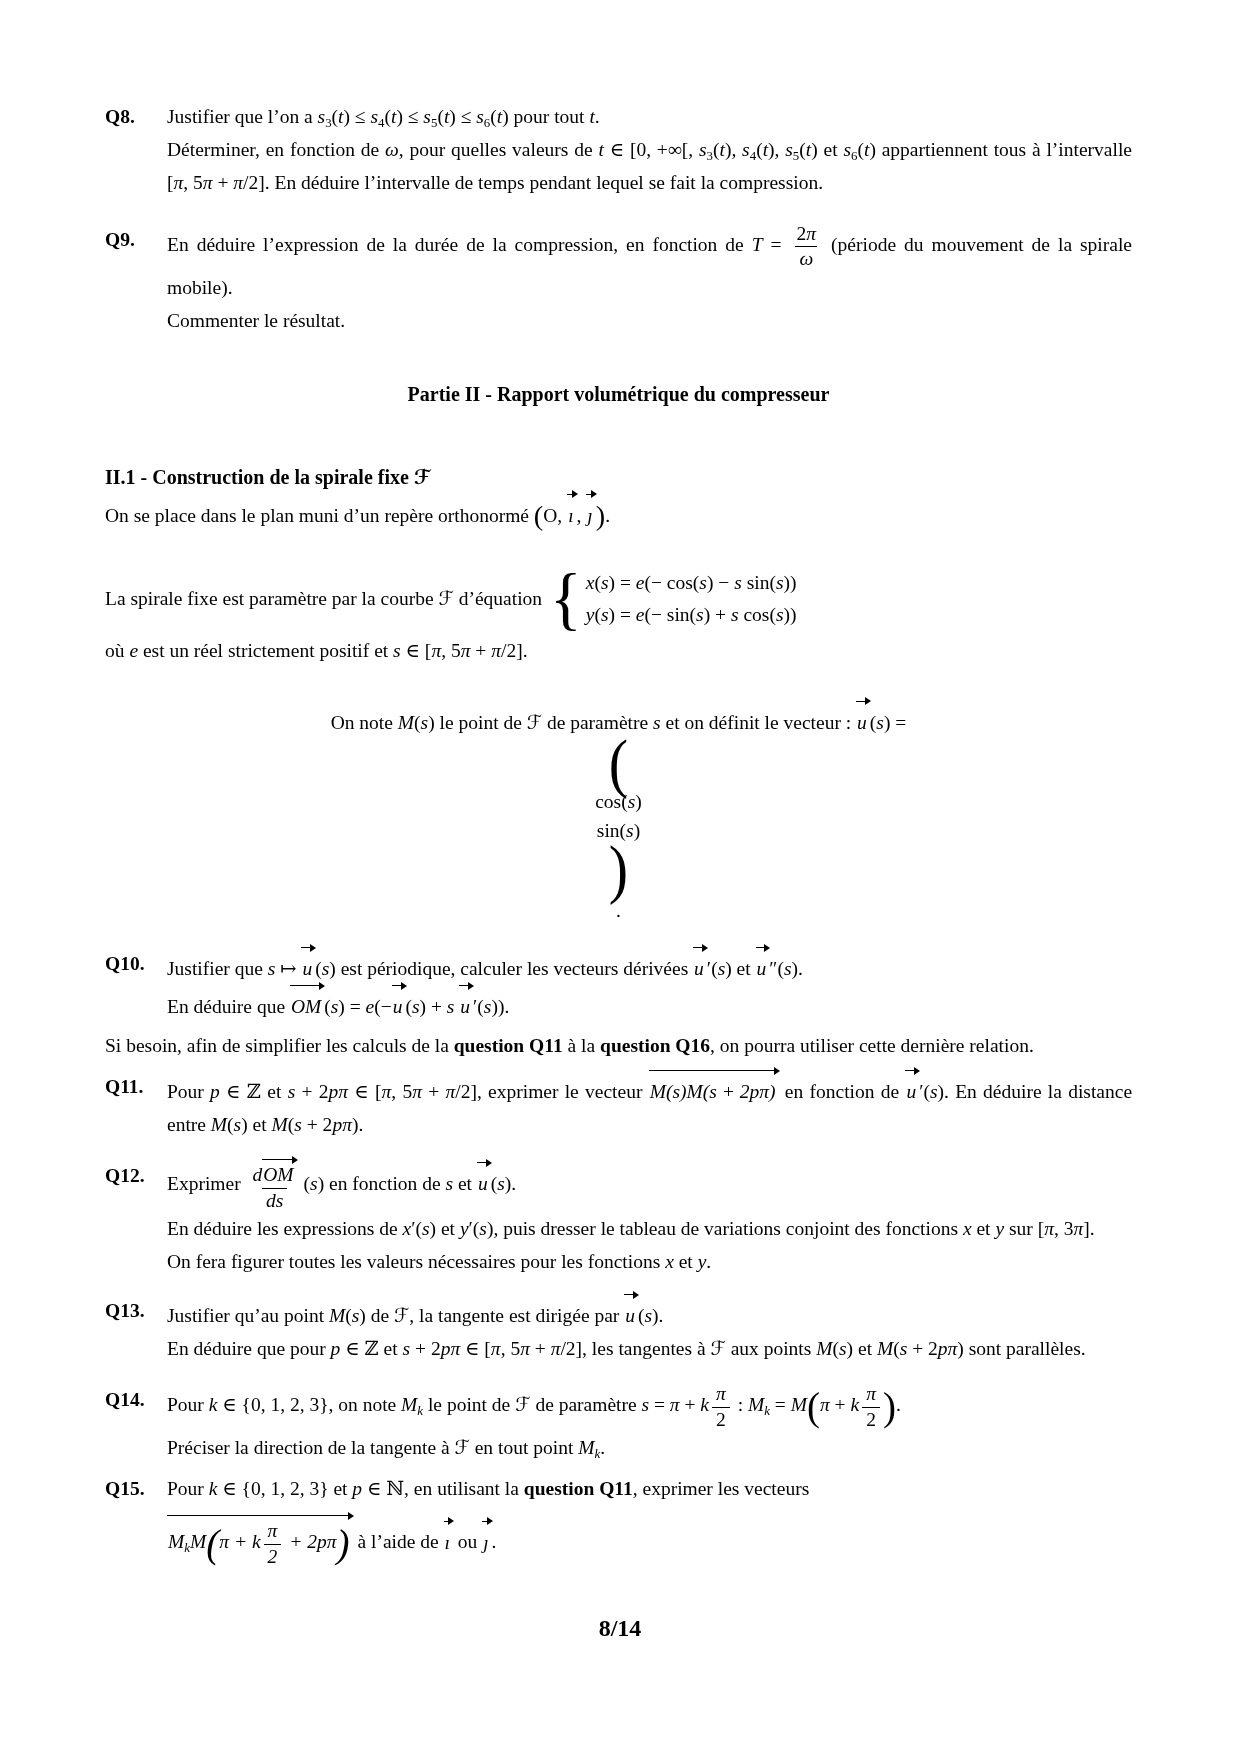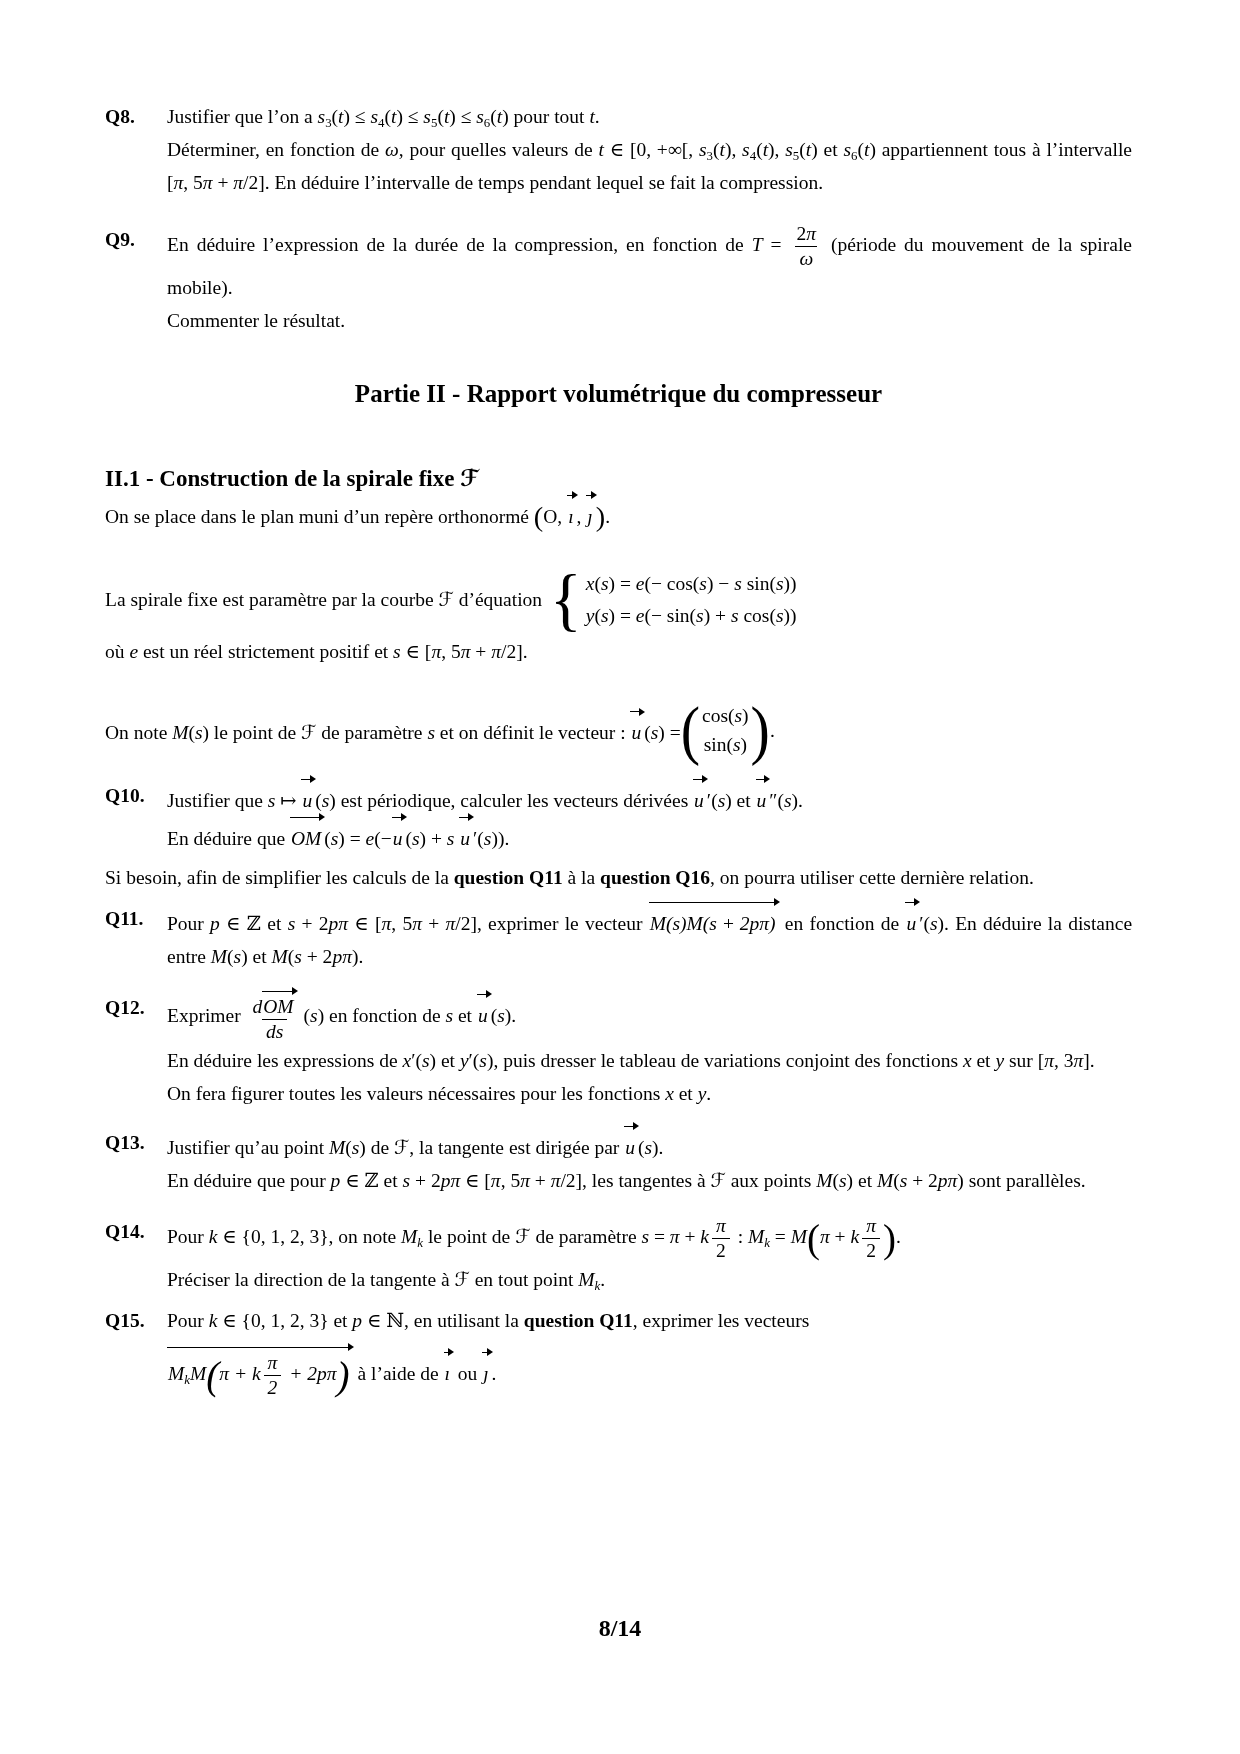--- a/index.html
+++ b/index.html
@@ -26,42 +26,42 @@
   .vec{position:relative;display:inline-block;font-style:italic;padding:3px 3px 0 1px;margin-top:2px;}
   .vec::before{content:'';position:absolute;top:-2px;left:0;right:5px;border-top:1.4px solid #000;}
   .vec::after{content:'';position:absolute;top:-5.5px;right:-1px;width:0;height:0;
     border-top:4px solid transparent;border-bottom:4px solid transparent;border-left:6px solid #000;}
   
   .frac{display:inline-flex;flex-direction:column;align-items:center;vertical-align:middle;
     margin:0 3px;line-height:1.15;text-align:center;}
   .frac .num{display:block;padding:0 4px 1px;}
   .frac .den{display:block;border-top:1.3px solid #000;padding:1px 4px 0;}
   
-  .title{font-weight:bold;font-size:25px;text-align:center;margin:32px 0 50px 0;line-height:34px;}
-  .subsection{font-weight:bold;font-size:23px;margin:0 0 34px 0;}
+  .title{font-weight:bold;font-size:20px;text-align:center;margin:32px 0 50px 0;line-height:34px;}
+  .subsection{font-weight:bold;font-size:20px;margin:0 0 34px 0;}
   
   .eqrow{display:flex;align-items:center;}
   .brace{font-size:66px;line-height:0.85;font-weight:400;margin:0 4px 0 8px;
     transform:scaleY(1.05);font-family:"Liberation Serif",serif;}
   .paren{font-size:58px;line-height:0.85;font-weight:300;transform:scaleY(1.12);
     font-family:"Liberation Serif",serif;}
   .cases{display:flex;flex-direction:column;gap:2px;}
   .case-line{line-height:30px;}
   .colvec{display:flex;flex-direction:column;gap:1px;text-align:center;margin:0 2px;}
   .colvec .comp{line-height:28px;text-align:center;}
   .footer{position:absolute;top:1612px;left:0;width:100%;text-align:center;
     font-weight:bold;font-size:24px;}
   
   .mb-q8{margin-bottom:24px;}
   .mb-q9{margin-bottom:40px;}
   .mb-ii1{margin-bottom:0;}
   .mb-repere{margin-bottom:36px;}
   .mb-spirale{margin-bottom:4px;}
   .mb-ou{margin-bottom:34px;}
-  .mb-vecu{margin-bottom:20px;}
+  .mb-vecu{margin-bottom:20px;flex-direction:column;}
   .mb-q10{margin-bottom:6px;}
   .mb-note{margin-bottom:8px;}
   .mb-q11{margin-bottom:18px;}
   .mb-q12{margin-bottom:16px;}
   .mb-q13{margin-bottom:18px;}
   .mb-q14{margin-bottom:8px;}
 </style>
 </head>
 <body>
 

